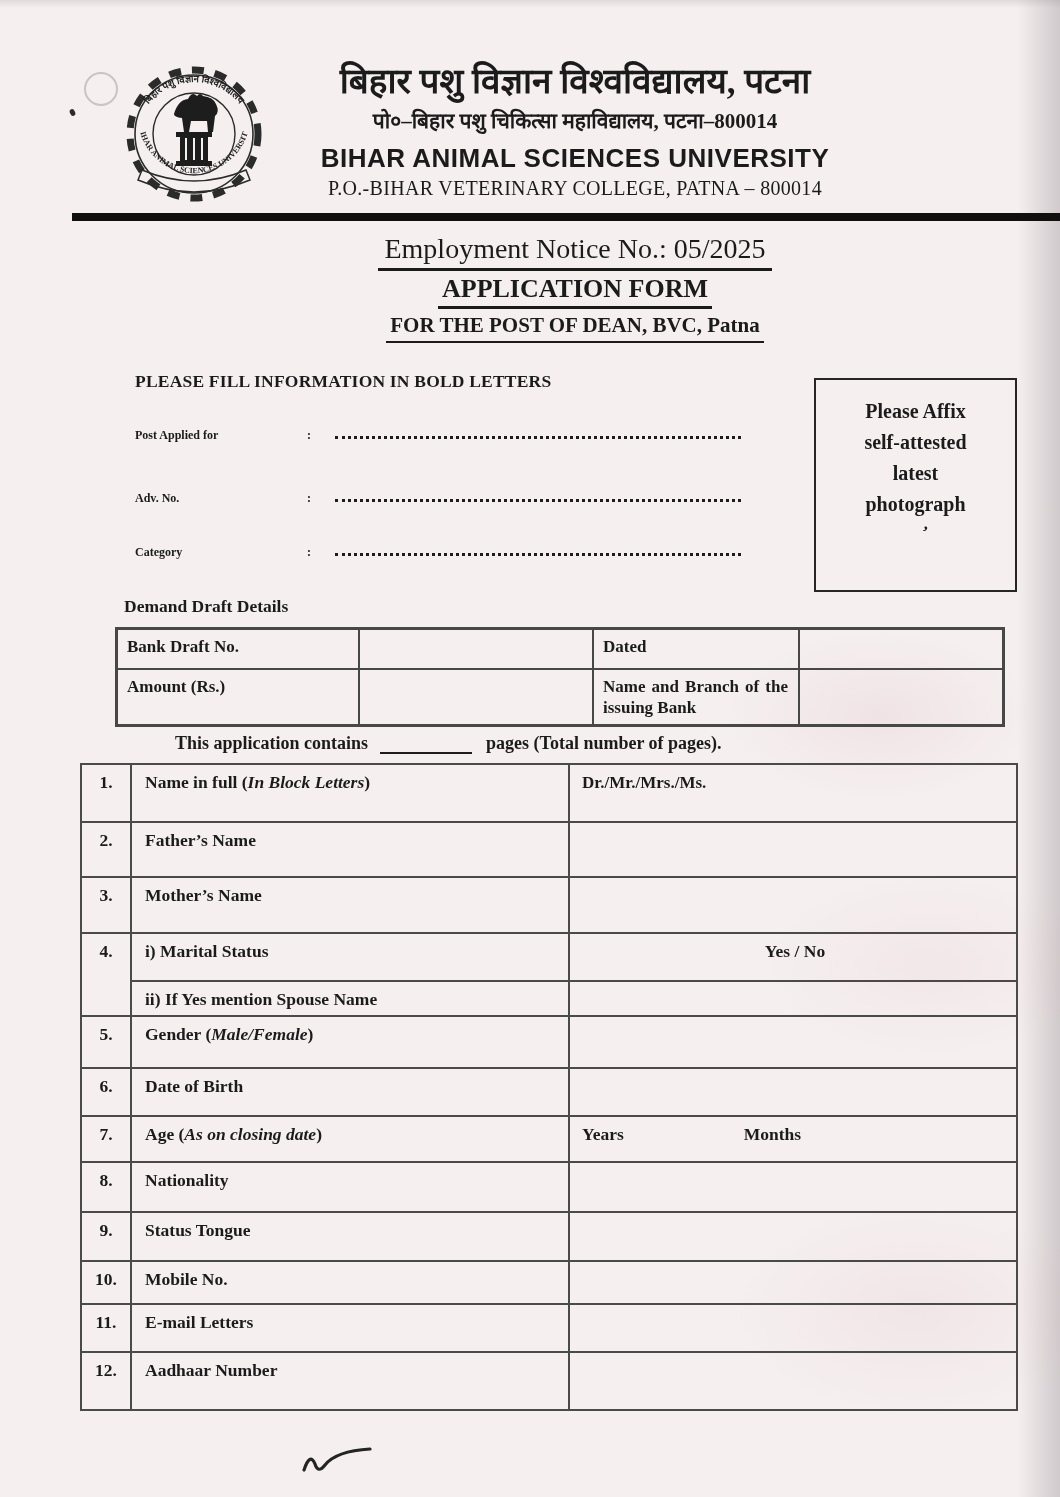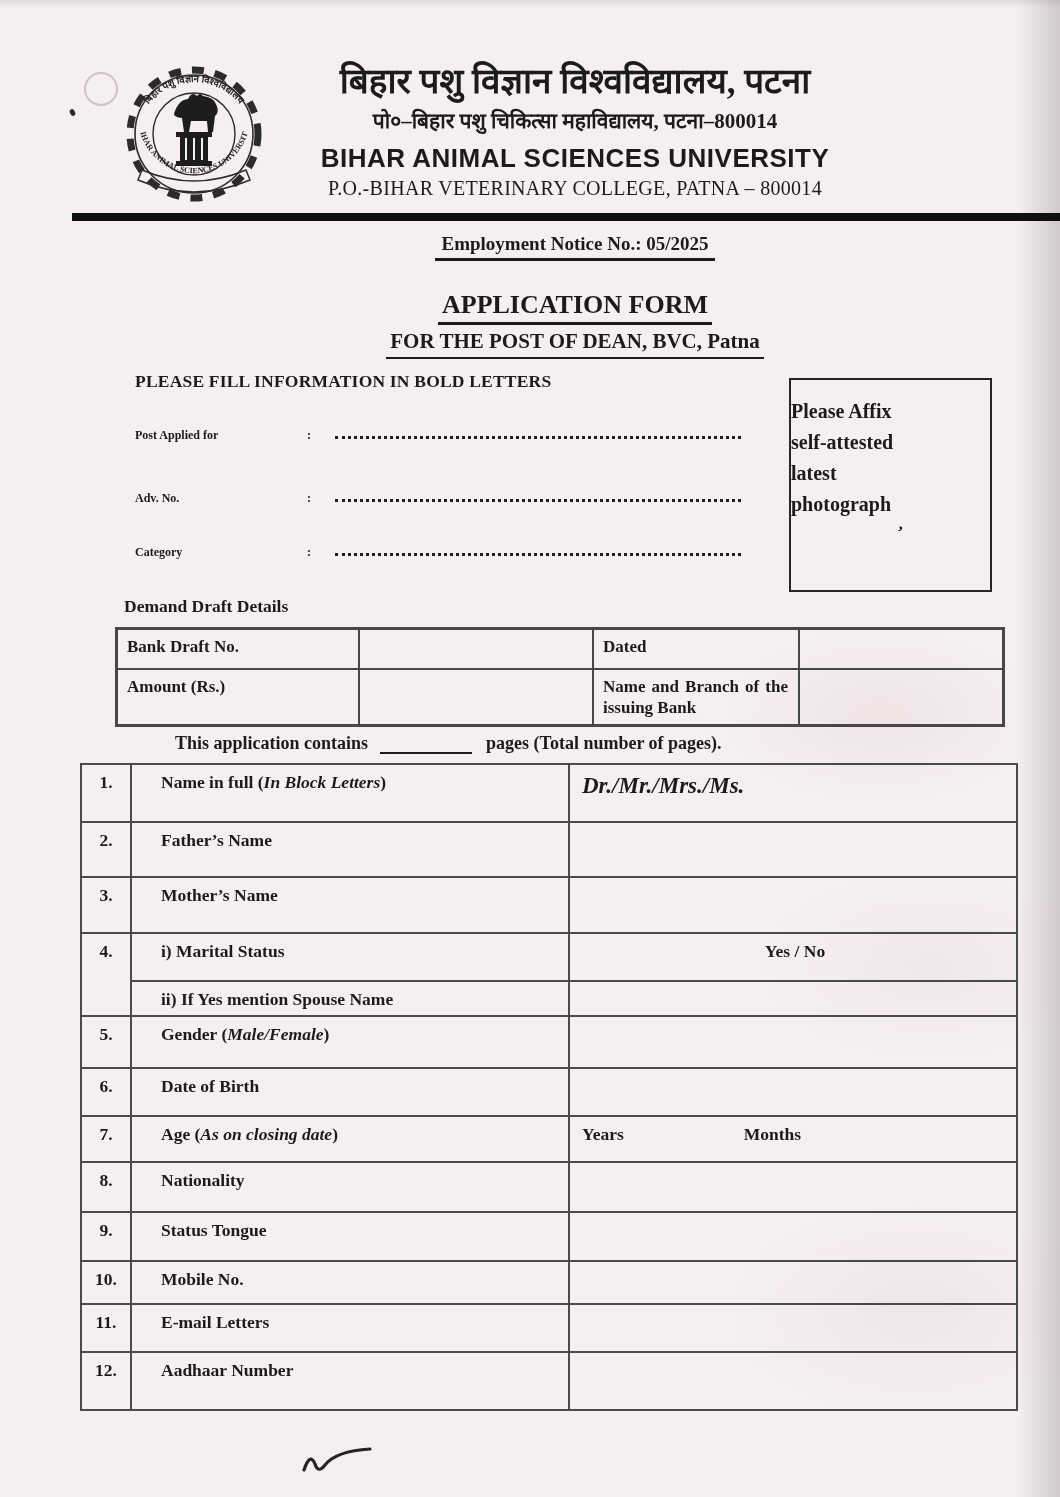--- a/index.html
+++ b/index.html
@@ -24,58 +24,58 @@
     position:absolute;left:240px;top:62px;width:670px;
     display:flex;flex-direction:column;align-items:center;text-align:center;
   }
   .h-line1{font-size:35px;font-weight:bold;line-height:1.15;}
   .h-line2{font-size:21px;font-weight:bold;margin-top:4px;}
   .h-line3{font-family:"Liberation Sans", sans-serif;font-size:26px;font-weight:bold;letter-spacing:0.5px;margin-top:9px;}
   .h-line4{font-size:20px;font-weight:normal;letter-spacing:0.3px;margin-top:3px;}
   .rule{position:absolute;left:72px;top:213px;width:988px;height:8px;background:#101010;}
   
   .titles{position:absolute;left:85px;top:233px;width:980px;text-align:center;}
-  .t-notice{font-size:19px;font-weight:bold;display:inline-block;border-bottom:3px solid #1b1b1b;padding:0 6px 3px;}
-  .t-form{font-size:26px;font-weight:bold;display:inline-block;border-bottom:3px solid #1b1b1b;padding:0 4px 2px;margin-top:29px;}
+  .t-notice{font-size:28px;font-weight:normal;display:inline-block;border-bottom:3px solid #1b1b1b;padding:0 6px 3px;}
+  .t-form{font-size:26px;font-weight:bold;display:inline-block;border-bottom:3px solid #1b1b1b;padding:0 4px 2px;margin-top:3px;}
   .t-post{font-size:21px;font-weight:bold;display:inline-block;border-bottom:2.5px solid #1b1b1b;padding:0 4px 3px;margin-top:4px;}
   .tstack{display:flex;flex-direction:column;align-items:center;}
   
   .instruction{position:absolute;left:135px;top:371px;font-size:17.5px;font-weight:bold;letter-spacing:0.2px;}
   .apply-row{position:absolute;left:135px;width:606px;display:flex;align-items:flex-end;font-size:12px;font-weight:bold;}
   .apply-row .lbl{width:172px;}
   .apply-row .col{width:24px;}
   .dots{flex:1;border-bottom:3px dotted #1d1d1d;margin:0 0 4px 4px;height:12px;}
   
   .photo-box{
-    position:absolute;left:789px;top:378px;width:199px;height:194px;
-    border:2.5px solid #262626;text-align:left;padding-top:16px;
+    position:absolute;left:814px;top:378px;width:199px;height:194px;
+    border:2.5px solid #262626;text-align:center;padding-top:16px;
     font-size:20px;font-weight:bold;line-height:31px;
   }
   .pb-mark{position:absolute;left:108px;top:128px;font-size:17px;font-weight:bold;transform:rotate(14deg);}
   
   .dd-heading{position:absolute;left:124px;top:596px;font-size:17.5px;font-weight:bold;}
   .dd-table{
     position:absolute;left:115px;top:627px;width:886px;
     display:grid;grid-template-columns:242px 234px 206px 204px;grid-template-rows:40px 56px;
     border:2px solid #474747;
   }
   .dd-cell{border:1px solid #474747;font-size:17px;font-weight:bold;padding:6px 6px 0 9px;line-height:1.25;}
   .dd-cell.justify{text-align:justify;padding-right:10px;}
   
   .pages-line{position:absolute;left:175px;top:733px;display:flex;align-items:flex-end;font-size:18px;font-weight:bold;}
   .pages-blank{width:92px;border-bottom:2.5px solid #1d1d1d;height:14px;margin:0 12px;}
   .pages-suffix{margin-left:2px;}
   
   .ft{position:absolute;left:80px;top:763px;border-collapse:collapse;table-layout:fixed;width:936px;}
   .ft td{border:2px solid #4a4a4a;vertical-align:top;font-size:17.5px;font-weight:bold;line-height:1.25;}
   .ft .num{text-align:center;padding-top:7px;}
-  .ft .lab{padding:7px 8px 0 29px;}
+  .ft .lab{padding:7px 8px 0 13px;}
   .ft .val{padding:7px 8px 0 12px;}
   .ft .val.center{text-align:center;}
-  .ft .val.salut{font-size:23px;font-style:italic;}
+  .ft .val.salut{font-size:17px;}
   .it{font-style:italic;}
   .ym{display:flex;}
   .ym .months{margin-left:120px;}
   
   .punch-hole{position:absolute;left:84px;top:72px;width:30px;height:30px;border-radius:50%;border:2px solid rgba(125,115,115,0.35);}
   .speck{position:absolute;left:70px;top:109px;width:5px;height:7px;background:#2e2a2a;border-radius:45%;transform:rotate(-24deg);}
   .checkmark{position:absolute;left:298px;top:1440px;}
 </style>
 </head>
 <body>

